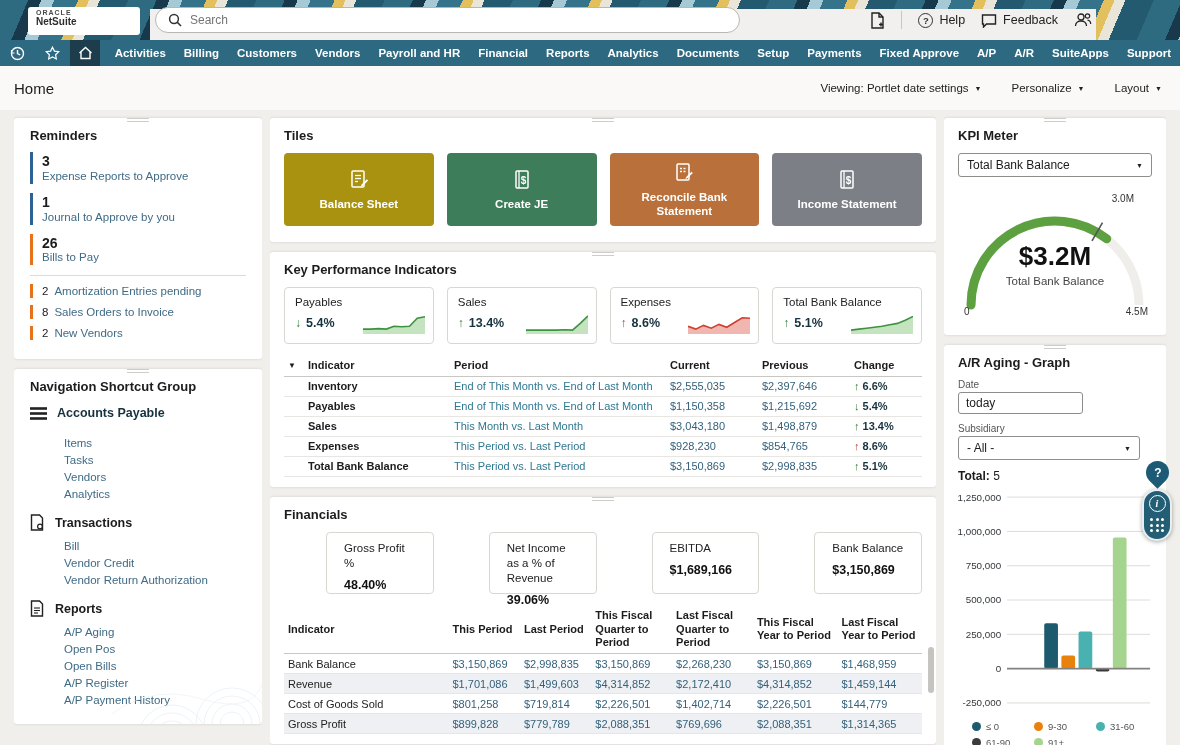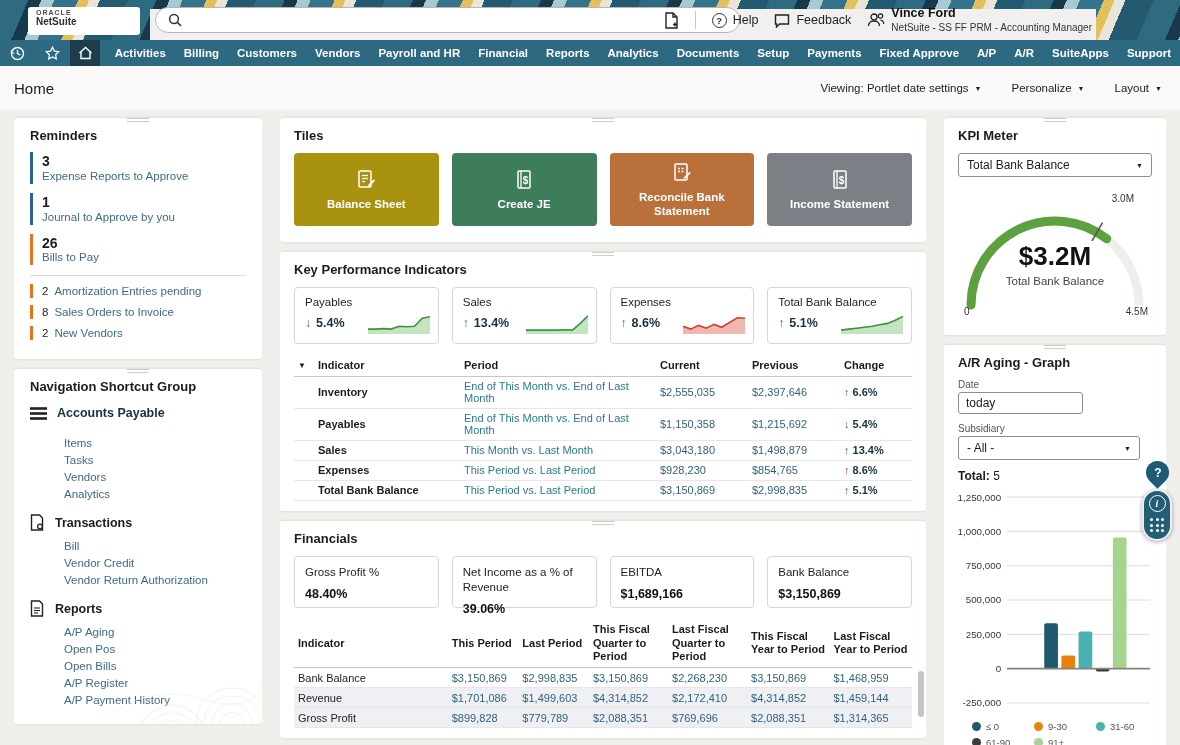--- a/index.html
+++ b/index.html
@@ -39,21 +39,21 @@
 
   
   .page-header { height:44px; background:#faf9f7; display:flex; align-items:center;
     justify-content:space-between; padding:0 18px 0 14px; }
   .page-title { font-size:15px; font-weight:normal; color:#1c1c1c; }
   .ph-right { display:flex; align-items:center; gap:30px; }
   .ph-control { font-size:11.5px; color:#222; display:flex; align-items:center; gap:6px; cursor:pointer; }
   .caret { font-size:7px; color:#222; }
 
   
-  .content { display:grid; grid-template-columns:248px 1fr 222px; gap:18px;
+  .content { display:grid; grid-template-columns:248px 1fr 222px; gap:8px;
     padding:4px 14px 0 14px; height:635px; overflow:hidden; align-items:start; }
   .col { overflow:hidden; height:635px; }
 
   .card { background:#fff; border-radius:3px; box-shadow:0 0 3px rgba(0,0,0,.14);
     margin-bottom:10px; position:relative; }
   .handle { width:22px; margin:4px auto 0 auto; height:4px;
     border-top:1px solid #cfcdc9; border-bottom:1px solid #cfcdc9; cursor:grab; }
   .card-title { font-size:13px; font-weight:bold; color:#1c1c1c; }
 
   
@@ -99,21 +99,21 @@
   table.datatable td { padding:3.5px 4px; border-bottom:1px solid #e8e6e2; vertical-align:middle; }
   .cell-ind { color:#1c1c1c; font-weight:bold; }
   .cell-period { color:#2f7891; }
   .cell-num { color:#33607a; }
   .cell-change { font-weight:bold; color:#16323f; white-space:nowrap; }
   .th-caret { width:20px; color:#444; font-size:8px; cursor:pointer; }
   tr.stripe td { background:#eef0f3; }
 
   
   .fin-grid { display:grid; grid-template-columns:repeat(4,1fr); gap:13px; margin-top:10px; }
-  .fin-box { border:1px solid #d9d7d2; border-radius:4px; padding:8px 10px; height:52px; }
+  .fin-box { border:1px solid #d9d7d2; border-radius:4px; padding:8px 17px; height:62px;margin-left:42px; }
   .fin-box-label { font-size:11.5px; color:#222; line-height:1.3; }
   .fin-box-val { font-size:12.5px; font-weight:bold; color:#111; margin-top:7px; }
   .scroll-thumb { position:absolute; right:2px; top:150px; width:6px; height:46px;
     background:#c6c4c0; border-radius:3px; }
 
   
   .meter-body { padding:6px 14px 12px 14px; }
   .select-box { margin-top:10px; height:24px; border:1px solid #8f8d89; border-radius:3px;
     display:flex; align-items:center; justify-content:space-between; padding:0 8px;
     font-size:12px; color:#1c1c1c; cursor:pointer; background:#fff; }
@@ -159,20 +159,21 @@
   <div class="topbar-graymask"></div>
   <div class="logo-box">
     <div class="logo-oracle">ORACLE</div>
     <div class="logo-netsuite">NetSuite</div>
   </div>
   <div class="searchbox">
     <svg width="14" height="14" viewBox="0 0 14 14">
         <circle cx="6" cy="6" r="4.4" fill="none" stroke="#333" stroke-width="1.5"></circle>
         <line x1="9.4" y1="9.4" x2="13" y2="13" stroke="#333" stroke-width="1.5"></line>
       </svg>
+    <input class="search-input" placeholder="Search" style="">
   </div>
   <div class="top-right">
     <span class="tr-item">
       <svg width="15" height="17" viewBox="0 0 15 17">
           <path d="M2 1 h7 l4 4 v11 h-11 z" fill="none" stroke="#222" stroke-width="1.4"></path>
           <path d="M9 1 v4 h4" fill="none" stroke="#222" stroke-width="1.4"></path>
           <line x1="9" y1="12.5" x2="13" y2="12.5" stroke="#222" stroke-width="1.4"></line>
           <line x1="11" y1="10.5" x2="11" y2="14.5" stroke="#222" stroke-width="1.4"></line>
         </svg>
     </span>
@@ -187,24 +188,20 @@
         </svg>
       <span>Feedback</span>
     </span>
     <span class="tr-item">
       <svg width="18" height="16" viewBox="0 0 18 16">
           <circle cx="7" cy="5" r="3" fill="none" stroke="#222" stroke-width="1.3"></circle>
           <path d="M1.5 14 c0-3.2 2.6-5 5.5-5 s5.5 1.8 5.5 5" fill="none" stroke="#222" stroke-width="1.3"></path>
           <circle cx="13.5" cy="4" r="2.2" fill="none" stroke="#222" stroke-width="1.2"></circle>
           <path d="M13.5 8.2 c2 .3 3.2 1.8 3.2 3.8" fill="none" stroke="#222" stroke-width="1.2"></path>
         </svg>
-      <span class="user-block">
-        <div class="user-name">Vince Ford</div>
-        <div class="user-role">NetSuite - SS FF PRM - Accounting Manager</div>
-      </span>
     </span>
   </div>
 </div>
 
 <div class="navbar">
   <span class="nav-iconbtn">
     <svg width="15" height="15" viewBox="0 0 15 15">
         <circle cx="7.5" cy="7.5" r="6" fill="none" stroke="#fff" stroke-width="1.4"></circle>
         <polyline points="7.5,4 7.5,7.5 10.3,9" fill="none" stroke="#fff" stroke-width="1.4"></polyline>
         <path d="M1.5 4 l0 3 3 0" fill="none" stroke="#fff" stroke-width="1.2"></path>
@@ -544,20 +541,29 @@
                 <td class="cell-num">$1,468,959</td>
             </tr>
             <tr class="stripe">
               <td class="cell-ind" style="font-weight:normal;color:#222">Revenue</td>
                 <td class="cell-num">$1,701,086</td>
                 <td class="cell-num">$1,499,603</td>
                 <td class="cell-num">$4,314,852</td>
                 <td class="cell-num">$2,172,410</td>
                 <td class="cell-num">$4,314,852</td>
                 <td class="cell-num">$1,459,144</td>
+            </tr>
+            <tr>
+              <td class="cell-ind" style="font-weight:normal;color:#222">Cost of Goods Sold</td>
+                <td class="cell-num">$801,258</td>
+                <td class="cell-num">$719,814</td>
+                <td class="cell-num">$2,226,501</td>
+                <td class="cell-num">$1,402,714</td>
+                <td class="cell-num">$2,226,501</td>
+                <td class="cell-num">$144,779</td>
             </tr>
             <tr class="stripe">
               <td class="cell-ind" style="font-weight:normal;color:#222">Gross Profit</td>
                 <td class="cell-num">$899,828</td>
                 <td class="cell-num">$779,789</td>
                 <td class="cell-num">$2,088,351</td>
                 <td class="cell-num">$769,696</td>
                 <td class="cell-num">$2,088,351</td>
                 <td class="cell-num">$1,314,365</td>
             </tr>

